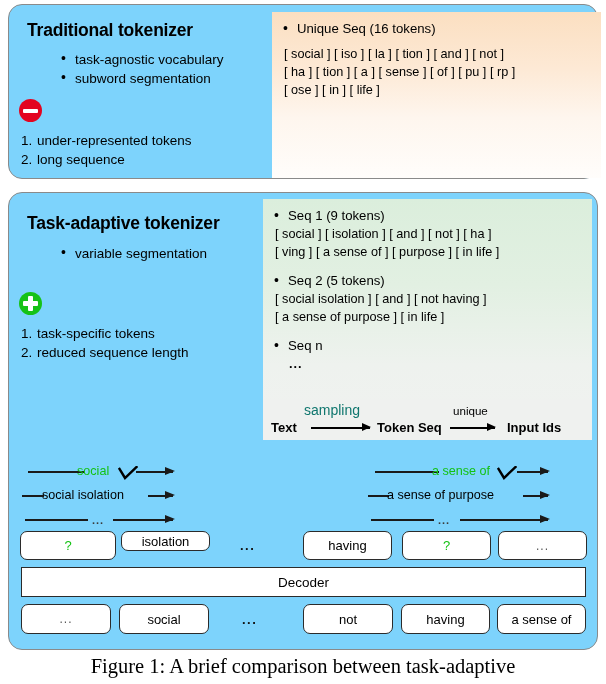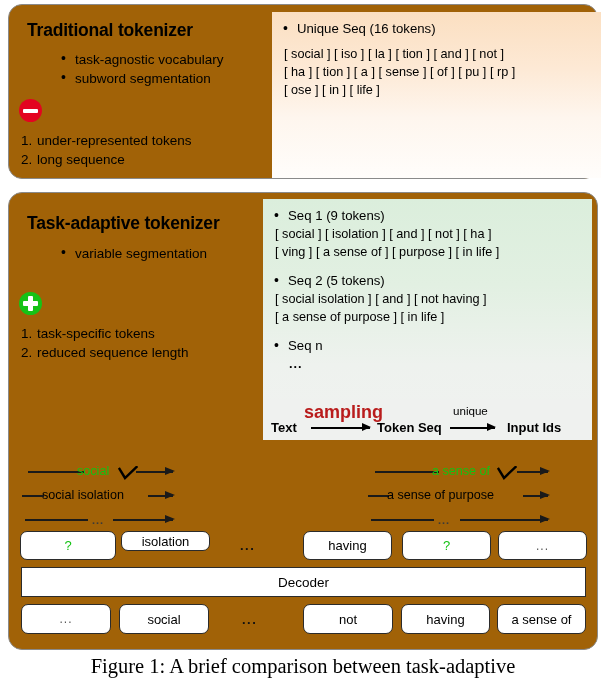--- a/index.html
+++ b/index.html
@@ -13,21 +13,21 @@
     position: relative;
     overflow: hidden;
     font-family: "Liberation Sans", sans-serif;
     color: #000;
   }
 
   .panel {
     position: absolute;
     border: 1px solid #8a8a8a;
     border-radius: 14px;
-    background: #a16207;
+    background: #7dd3fc;
     box-sizing: border-box;
   }
   #panel-traditional { left: 8px; top: 4px; width: 590px; height: 175px; }
   #panel-adaptive    { left: 8px; top: 192px; width: 590px; height: 458px; }
 
   .panel-title {
     position: absolute;
     font-weight: bold;
     font-size: 17.5px;
     letter-spacing: -0.2px;
@@ -142,23 +142,23 @@
     white-space: nowrap;
     font-weight: bold;
   }
   .flow-small {
     position: absolute;
     font-size: 11.6px;
     white-space: nowrap;
   }
   .flow-green {
     position: absolute;
-    font-size: 18px;
-    font-weight: bold;
-    color: #b91c1c;
+    font-size: 14px;
+    font-weight: normal;
+    color: #0f766e;
     white-space: nowrap;
   }
   .flow-arrow {
     position: absolute;
     height: 1.6px;
     background: #000;
   }
   .flow-arrow::after {
     content: "";
     position: absolute;

